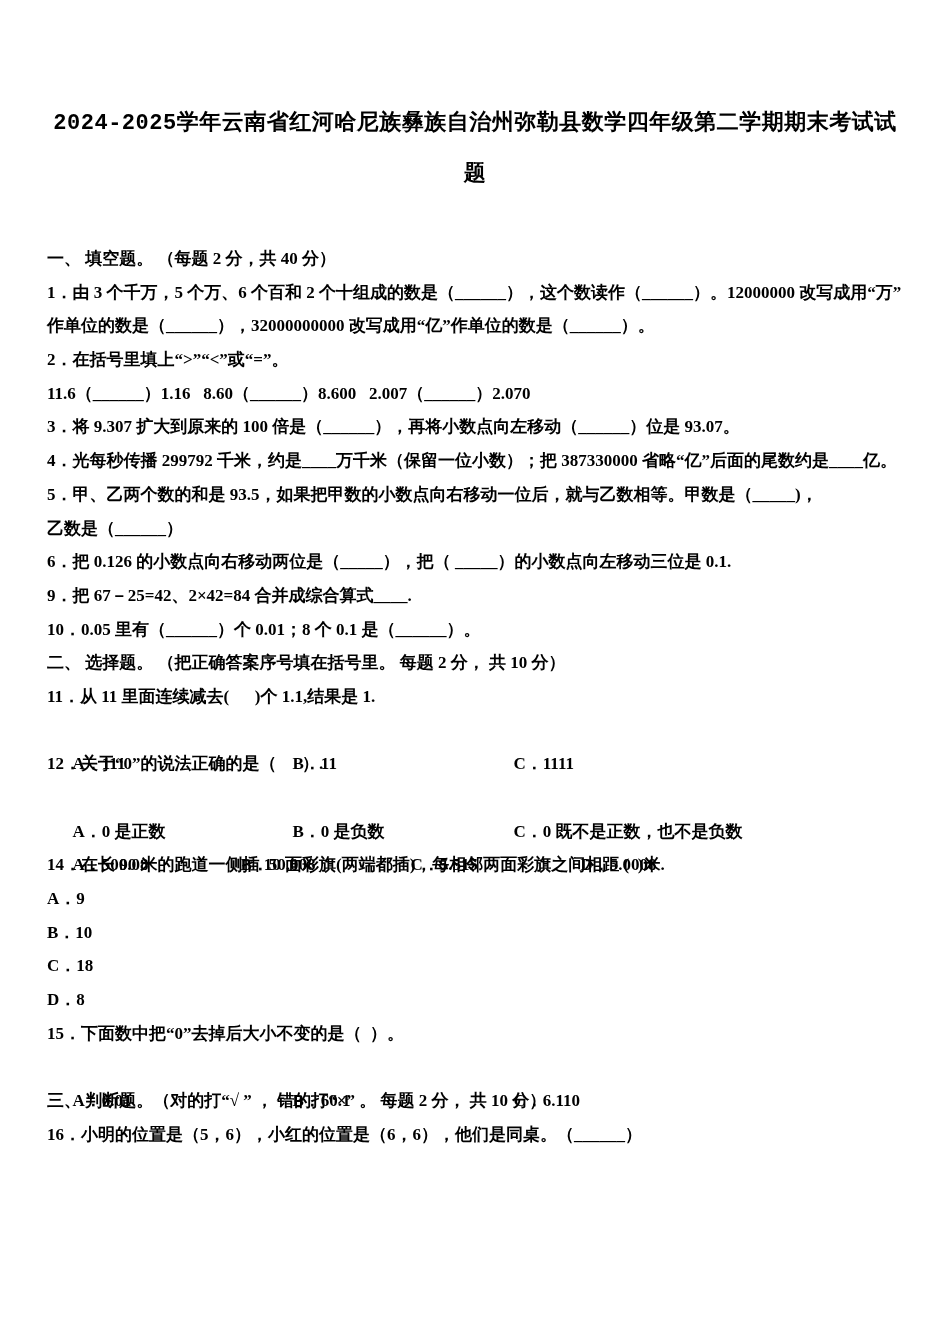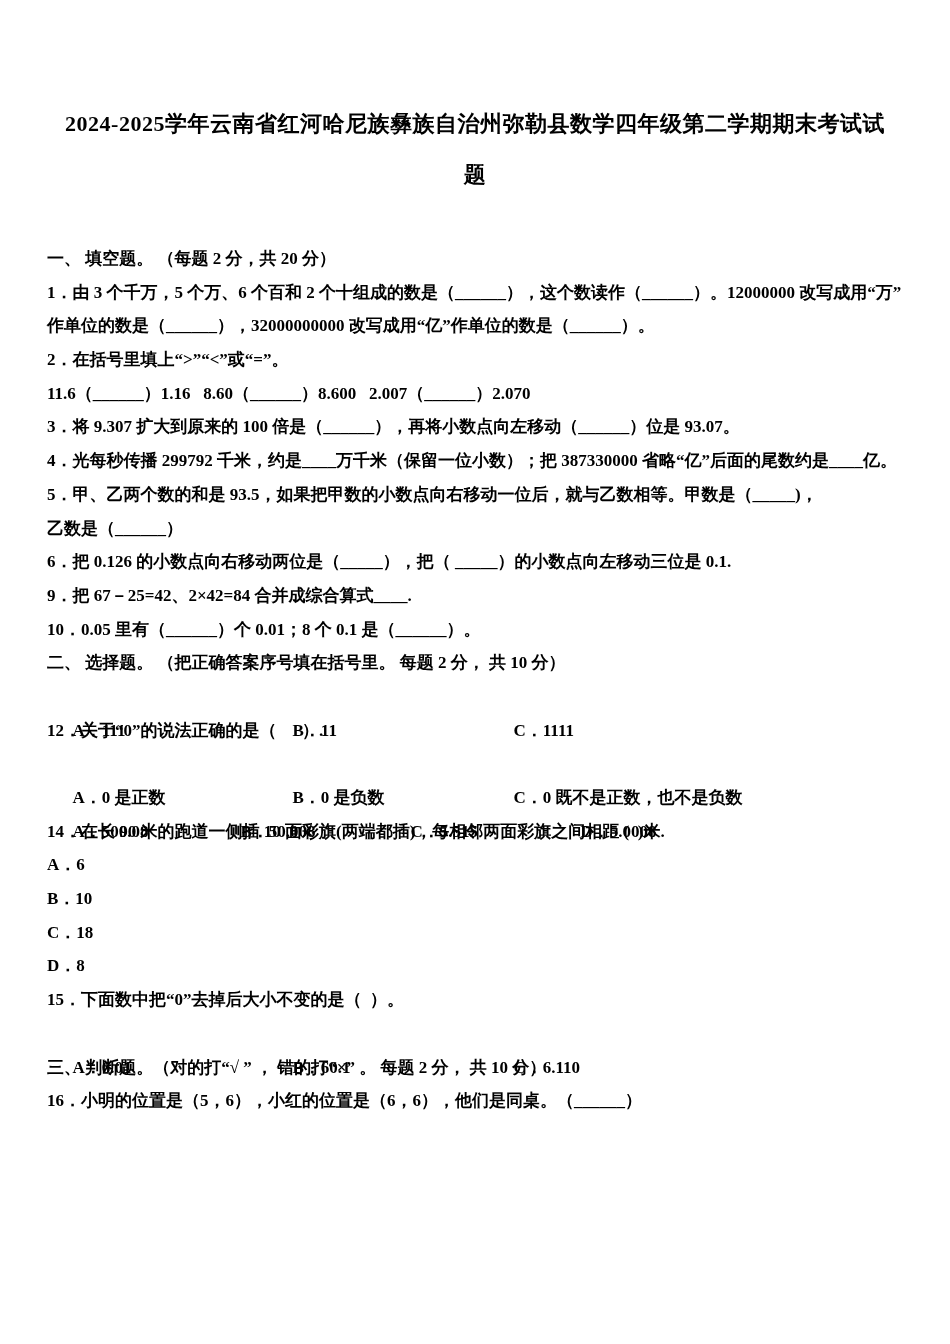--- a/index.html
+++ b/index.html
@@ -11,21 +11,21 @@
     overflow: hidden;
     color: #000000;
     font-family: "Liberation Serif", "DejaVu Serif", serif;
   }
   .title {
     margin: 98px 30px 0 30px;
     text-align: center;
     font-size: 22px;
     line-height: 51px;
     font-weight: bold;
-    font-family: Liberation Serif, serif;
+    font-family: Liberation Mono, monospace;
     letter-spacing: 0.5px;
   }
   .content {
     margin: 42px 10px 0 47px;
     font-size: 17px;
     font-weight: bold;
   }
   .line {
     line-height: 33.7px;
     height: 33.7px;
@@ -41,46 +41,47 @@
 </head>
 <body>
 
 <div class="page">
   <div class="title">
     <div>2024-2025学年云南省红河哈尼族彝族自治州弥勒县数学四年级第二学期期末考试试</div>
     <div>题</div>
   </div>
 
   <div class="content">
-    <div class="line">一、 填空题。 （每题 2 分，共 20 分）</div>
+    <div class="line">一、 填空题。 （每题 2 分，共 40 分）</div>
     <div class="line">1．由 3 个千万，5 个万、6 个百和 2 个十组成的数是（______），这个数读作（______）。12000000 改写成用“万”</div>
     <div class="line">作单位的数是（______），32000000000 改写成用“亿”作单位的数是（______）。</div>
     <div class="line">2．在括号里填上“&gt;”“&lt;”或“=”。</div>
     <div class="line">11.6（______）1.16   8.60（______）8.600   2.007（______）2.070</div>
     <div class="line">3．将 9.307 扩大到原来的 100 倍是（______），再将小数点向左移动（______）位是 93.07。</div>
     <div class="line">4．光每秒传播 299792 千米，约是____万千米（保留一位小数）；把 387330000 省略“亿”后面的尾数约是____亿。</div>
     <div class="line">5．甲、乙两个数的和是 93.5，如果把甲数的小数点向右移动一位后，就与乙数相等。甲数是（_____)，</div>
     <div class="line">乙数是（______）</div>
     <div class="line">6．把 0.126 的小数点向右移动两位是（_____），把（ _____）的小数点向左移动三位是 0.1.</div>
     <div class="line">9．把 67－25=42、2×42=84 合并成综合算式____.</div>
     <div class="line">10．0.05 里有（______）个 0.01；8 个 0.1 是（______）。</div>
 
     <div class="line">二、 选择题。 （把正确答案序号填在括号里。 每题 2 分， 共 10 分）</div>
+    <div class="line">11．从 11 里面连续减去(      )个 1.1,结果是 1.</div>
     <div class="line opts opts3">
       <span class="c1">A．111</span><span class="c2">B．11</span><span class="c3">C．1111</span>
     </div>
     <div class="line">12．关于“0”的说法正确的是（      ）.</div>
     <div class="line opts opts3">
       <span class="c1">A．0 是正数</span><span class="c2">B．0 是负数</span><span class="c3">C．0 既不是正数，也不是负数</span>
     </div>
     <div class="line opts opts4">
       <span class="c1">A．500.08</span><span class="c2">B．50.008</span><span class="c3">C．5.515</span><span class="c4">D．5.0008</span>
     </div>
     <div class="line">14．在长 90 米的跑道一侧插 10 面彩旗(两端都插)，每相邻两面彩旗之间相距 (  )米.</div>
-    <div class="line">A．6</div>
+    <div class="line">A．9</div>
     <div class="line">B．10</div>
     <div class="line">C．18</div>
     <div class="line">D．8</div>
     <div class="line">15．下面数中把“0”去掉后大小不变的是（  ）。</div>
     <div class="line opts opts3">
       <span class="c1">A．6.01</span><span class="c2">B．60.1</span><span class="c3">C．6.110</span>
     </div>
 
     <div class="line">三、 判断题。（对的打“√ ” ， 错的打“×” 。 每题 2 分， 共 10 分）</div>
     <div class="line">16．小明的位置是（5，6），小红的位置是（6，6），他们是同桌。（______）</div>

